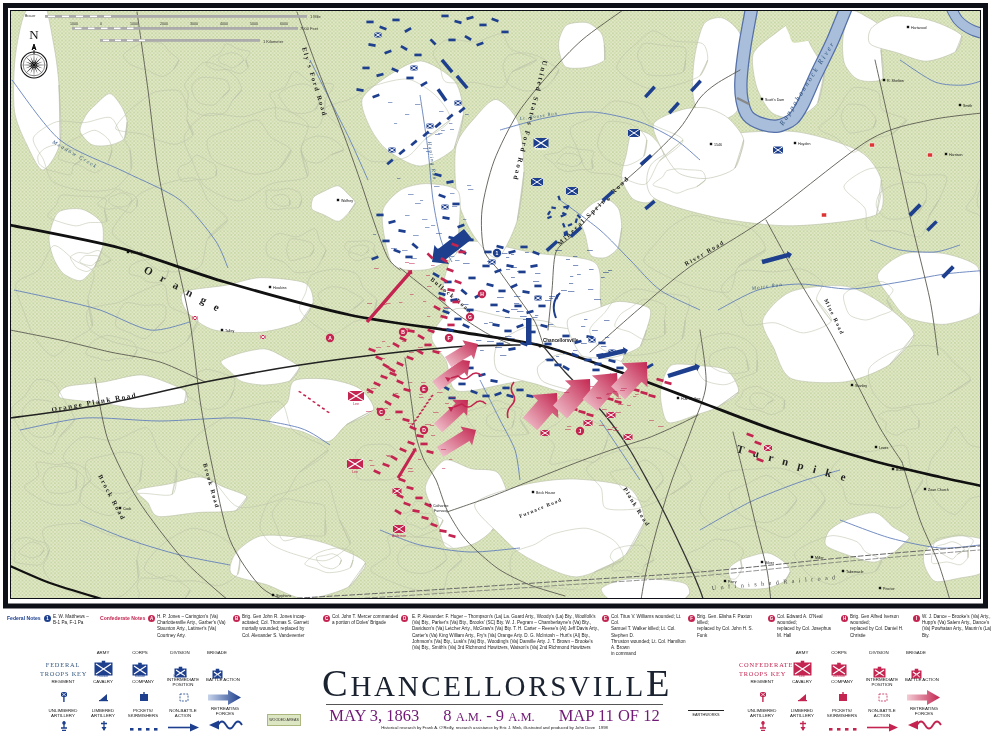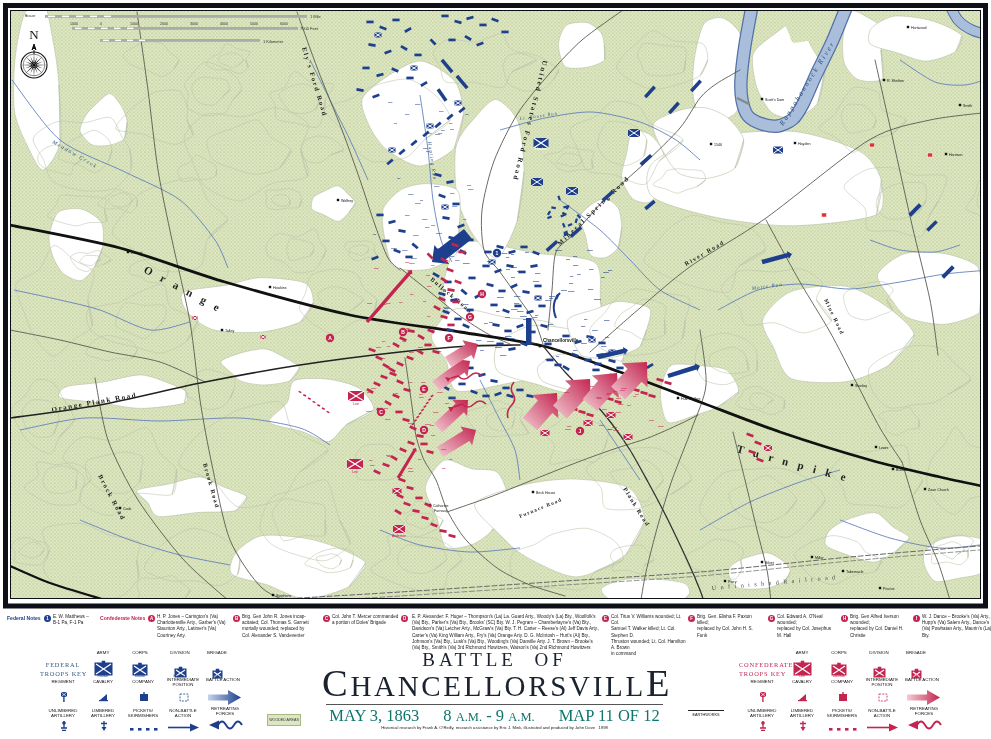--- a/index.html
+++ b/index.html
@@ -7,21 +7,21 @@
 .nh{position:absolute;font-family:"Liberation Sans",sans-serif;font-size:5.1px;font-weight:bold;white-space:nowrap;}
 .circ{position:absolute;width:7px;height:7px;border-radius:50%;color:#fff;font-family:"Liberation Sans",sans-serif;font-size:4.5px;font-weight:bold;text-align:center;line-height:7px;}
 .note{position:absolute;font-family:"Liberation Sans",sans-serif;font-size:4.6px;line-height:1.35;color:#222;}
 .kh{position:absolute;font-family:"Liberation Sans",sans-serif;font-size:4.4px;text-align:center;color:#111;line-height:1.2;}
 .kn{position:absolute;font-family:"Liberation Sans",sans-serif;font-size:3.4px;text-align:center;}
 .tk{position:absolute;font-family:"Liberation Serif",serif;font-size:6.4px;letter-spacing:0.8px;text-align:center;width:46px;line-height:1.35;white-space:nowrap;}
 .t1{position:absolute;left:326px;top:649px;width:337px;text-align:center;font-family:"Liberation Serif",serif;font-size:19px;letter-spacing:4px;color:#1b2330;}
 .t2{position:absolute;left:322px;top:661px;width:345px;text-align:center;font-family:"Liberation Serif",serif;font-size:29px;letter-spacing:2.7px;color:#1b2330;white-space:nowrap;}
 .t2 .big{font-size:38.5px;}
 .trule{position:absolute;left:326px;top:704px;width:337px;border-top:1px solid #555;}
-.t3{position:absolute;left:326px;top:706px;width:337px;text-align:center;font-family:"Liberation Serif",serif;font-size:16.5px;color:#0f766e;white-space:nowrap;}
+.t3{position:absolute;left:326px;top:706px;width:337px;text-align:center;font-family:"Liberation Serif",serif;font-size:16.5px;color:#701a75;white-space:nowrap;}
 .t3 .sc{font-size:12.5px;}
 .t4{position:absolute;left:326px;top:725px;width:337px;text-align:center;font-family:"Liberation Sans",sans-serif;font-size:4.2px;color:#222;}
 </style></head>
 <body>
 <div id="page">
 <svg class="map" width="991" height="739" viewBox="0 0 991 739">
 <defs>
 <pattern id="wood" width="3.6" height="3.6" patternUnits="userSpaceOnUse">
   <rect width="3.6" height="3.6" fill="#e0e8c8"></rect>
   <circle cx="0.9" cy="0.9" r="0.9" fill="#c2d29b"></circle>
@@ -1204,17 +1204,16 @@
         <path d="M0,4.5 L24,4.5" stroke="#c32550" stroke-width="1.6"></path>
         <path d="M31,4.5 L22,0.5 L22,8.5 Z" fill="#c32550"></path>
       </svg></div>
     <div class="kh" style="left:902.0px;top:706px;width:44px;color:#111">RETREATING FORCES</div>
     <div style="position:absolute;left:907px;top:717px"><svg width="36" height="12">
         <path d="M10,6 q4,-7 8,0 q4,7 8,0 q4,-7 8,0" stroke="#c32550" stroke-width="1.8" fill="none"></path>
         <path d="M1,6 L11,1.5 L11,10.5 Z" fill="#c32550"></path>
       </svg></div>
     <div style="position:absolute;left:267px;top:714px;width:32px;height:10px;background:#dde6c2;border:0.5px solid #aab87f;font-family:'Liberation Sans',sans-serif;font-size:3.6px;text-align:center;line-height:10px;color:#333">WOODED AREAS</div>
     <div style="position:absolute;left:688px;top:710px;width:36px;border-top:1.5px solid #222;font-family:'Liberation Sans',sans-serif;font-size:3.8px;text-align:center;color:#111;padding-top:2px">EARTHWORKS</div>
-    <div class="t1">BATTLE&nbsp;&nbsp;OF</div>
     <div class="t2"><span class="big">C</span>HANCELLORSVILL<span class="big">E</span></div>
     <div class="trule"></div>
     <div class="t3"><span>MAY 3, 1863</span><span style="margin-left:24px">8 <span class="sc">A.M.</span> - 9 <span class="sc">A.M.</span></span><span style="margin-left:24px">MAP 11 OF 12</span></div>
     <div class="t4">Historical research by Frank A. O'Reilly, research assistance by Eric J. Mink, illustrated and produced by John Dove&nbsp;&nbsp;&nbsp;1998</div>
 </div>
 </body></html>

